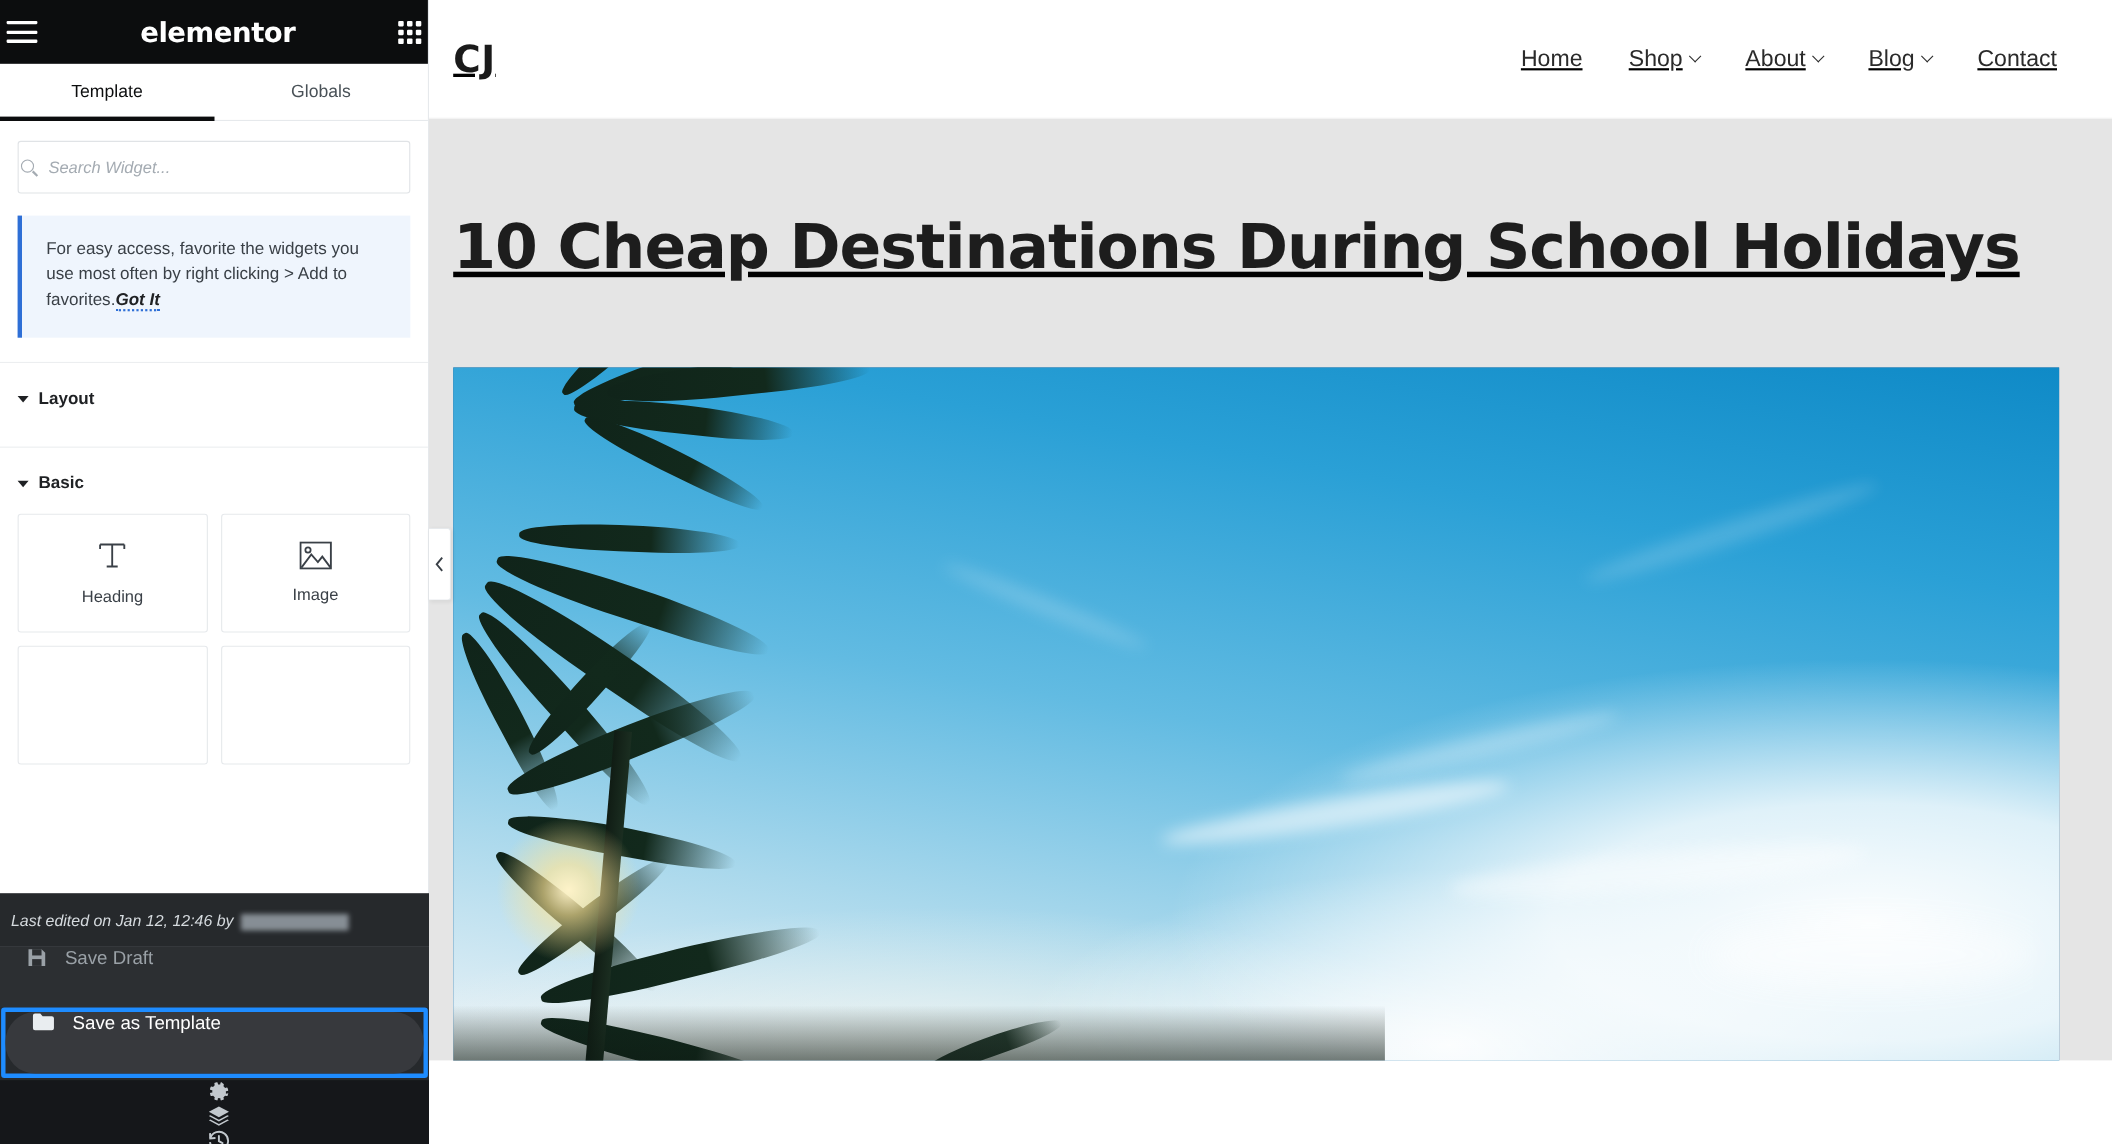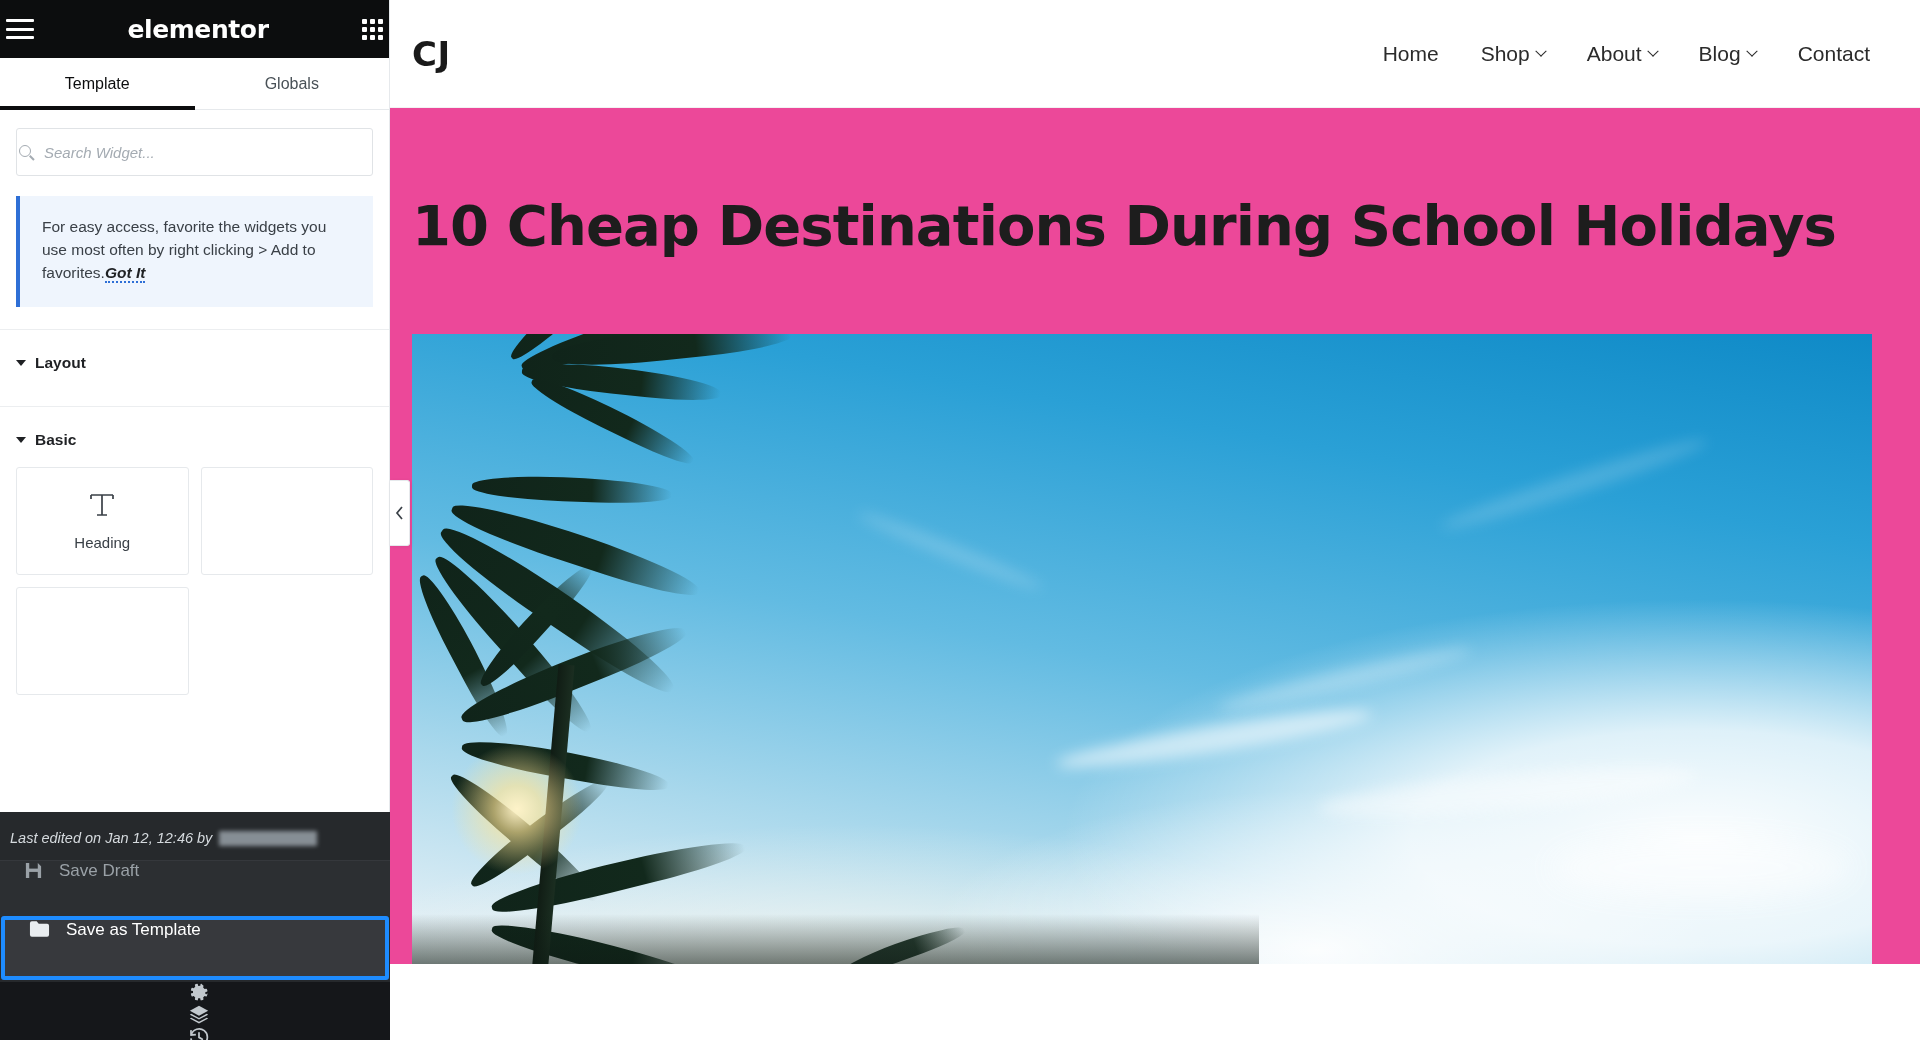--- a/index.html
+++ b/index.html
@@ -95,21 +95,21 @@
     display: inline-block; width: 98px; height: 15px;
     background: #8f979e; border-radius: 1px;
     filter: blur(2.2px); opacity: .92;
   }
   .footer-btn {
     height: 56px; display: flex; align-items: flex-start; gap: 16px;
     padding: 0 24px; font-size: 17px; cursor: pointer;
     border-top: 1px solid #35383c; background: #303336;
   }
   .footer-btn.draft { color: #9aa1a7; background: #2c2f32; }
-  .footer-btn.template { color: #ffffff; background: #37393d; }
+  .footer-btn.template { color: #ffffff; background: #37393d; border-radius: 27px; }
   .hl-wrap {
     border: 4px solid #1e8cff; border-radius: 3px; margin: 0 1px 2px 1px;
   }
   .bottom-bar {
     height: 58px; background: #15171a; display: flex; align-items: center;
     padding: 0 0 0 8px; gap: 0; flex-direction: column;
   }
   .bb-icon {
     width: 52px; height: 58px; display: flex; align-items: center; justify-content: center;
     cursor: pointer; color: #c2c8cd;
@@ -130,21 +130,21 @@
     position: absolute; left: 390px; top: 480px;
     width: 20px; height: 66px; background: #fff;
     border: 1px solid #e6e9ec; border-left: none;
     border-radius: 0 3px 3px 0;
     display: flex; align-items: center; justify-content: center;
     cursor: pointer; z-index: 30;
     box-shadow: 1px 1px 4px rgba(0,0,0,.07);
   }
 
   
-  .preview { flex: 1; height: 964px; background: #ec4899; overflow: hidden; position: relative; }
+  .preview { flex: 1; height: 964px; background: #e5e5e5; overflow: hidden; position: relative; text-decoration: underline; }
   .site-header {
     height: 108px; background: #fff; display: flex; align-items: center;
     padding: 0 50px 0 22px; border-bottom: 1px solid #f2f2f2;
   }
   .site-logo { font-size: 34px; font-weight: 700; color: #1a1a1a; letter-spacing: .5px; font-family: "DejaVu Sans", sans-serif; }
   .site-nav { margin-left: auto; display: flex; align-items: center; gap: 42px; }
   .nav-item { font-size: 21px; color: #2b2b2b; display: flex; align-items: center; gap: 7px; cursor: pointer; }
   .nav-chev { display: inline-block; width: 8px; height: 8px; border-right: 1.8px solid #2b2b2b; border-bottom: 1.8px solid #2b2b2b; transform: rotate(45deg) translate(-2px,-2px); }
 
   .post-title {
@@ -250,20 +250,30 @@
         </div>
         <div class="tiles">
           <div class="tile">
             <span>
               <svg width="30" height="30" viewBox="0 0 30 30">
                 <path d="M4 5 H26 M4 5 V9 M26 5 V9 M15 5 V25 M10 25 H20" fill="none" stroke="#3a4047" stroke-width="1.7"></path>
               </svg>
             </span>
             <span class="lbl">Heading</span>
           </div>
+          <div class="tile">
+            <span>
+              <svg width="30" height="26" viewBox="0 0 30 26">
+                <rect x="1.2" y="1.2" width="27.6" height="23.6" fill="none" stroke="#3a4047" stroke-width="1.7"></rect>
+                <circle cx="8" cy="8" r="2.4" fill="none" stroke="#3a4047" stroke-width="1.6"></circle>
+                <path d="M2 24 L11 12 L17 19 L21 14 L28.5 24" fill="none" stroke="#3a4047" stroke-width="1.7"></path>
+              </svg>
+            </span>
+            <span class="lbl">Image</span>
+          </div>
 
           <div class="tile" style="height:108px;"></div>
           <div class="tile" style="height:108px;"></div>
         </div>
       </div>
 
     </div>
 
     <div class="panel-footer">
       <div class="last-edited">

